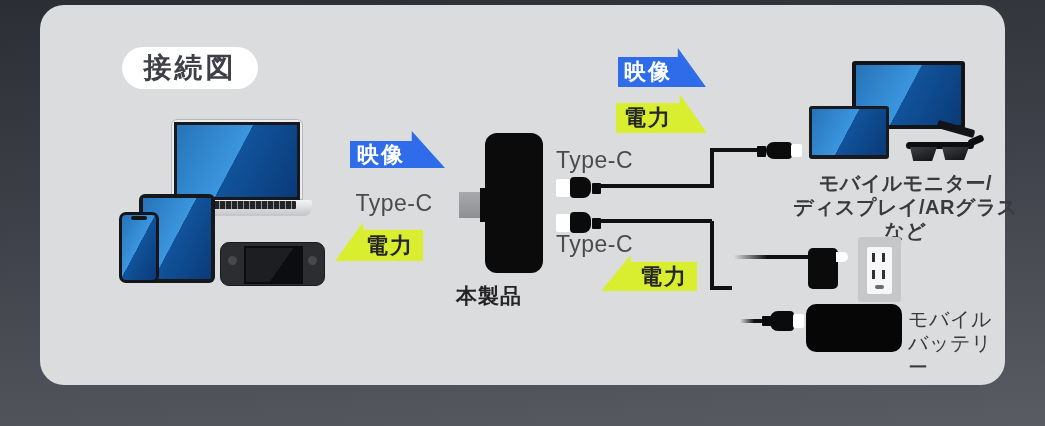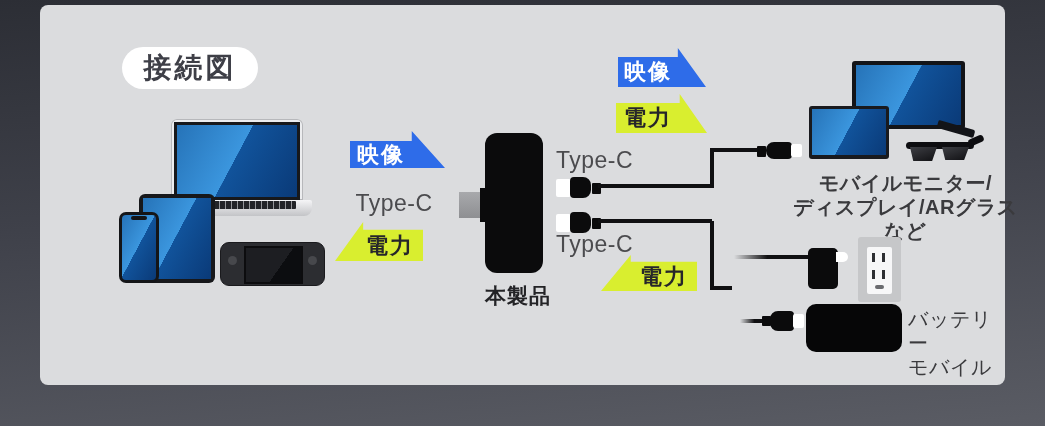--- a/index.html
+++ b/index.html
@@ -1,21 +1,21 @@
 <!DOCTYPE html>
 <html style="--video: #2e6ce9; --power: #d9ee2f; --card: #dbdcde; --bg-top: #2c2e35; --bg-bottom: #5a5c64; --scr-light: #3b96de; --scr-dark: #0a3a78; --ink: #0b0b0c;"><head>
 <meta charset="utf-8">
 <style>
   html,body{margin:0;padding:0;}
   .stage{
     position:relative;width:1045px;height:426px;overflow:hidden;
     font-family:"Liberation Sans","DejaVu Sans",sans-serif;
     background:linear-gradient(175deg,var(--bg-top,#2c2e35) 0%,#3f414a 45%,var(--bg-bottom,#5a5c64) 100%);
   }
-  .card{position:absolute;left:40px;top:5px;width:965px;height:380px;border-radius:8px;background:var(--card,#dbdcde);}
+  .card{position:absolute;left:40px;top:5px;width:965px;height:380px;border-radius:24px;background:var(--card,#dbdcde);}
   .abs{position:absolute;}
   
   .badge{position:absolute;left:82px;top:42px;width:136px;height:42px;border-radius:21px;background:#ffffff;
     display:flex;align-items:center;justify-content:center;font-size:28px;font-weight:bold;color:#3e3f47;letter-spacing:3px;}
   
   .cap{position:absolute;color:#3a3a3d;font-size:20px;line-height:24px;letter-spacing:0.5px;}
   .cap.center{text-align:center;}
   .typec{position:absolute;color:#4b4b4e;font-size:23px;letter-spacing:0.5px;}
   
   .arrow{position:absolute;}
@@ -74,21 +74,21 @@
       <span class="al">映像</span>
     </div>
     <div class="typec" style="left:314px;top:185px;width:80px;text-align:center;">Type-C</div>
     <div class="arrow a-power arr-l-power">
       <span class="al">電力</span>
     </div>
 
     <div class="abs" style="left:419px;top:187px;width:23px;height:26px;background:linear-gradient(180deg,#a8a9ac,#8e8f92);"></div>
     <div class="abs ink" style="left:440px;top:183px;width:6px;height:34px;"></div>
     <div class="abs ink" style="left:445px;top:128px;width:58px;height:140px;border-radius:12px;"></div>
-    <div class="abs" style="left:436px;top:277px;width:84px;text-align:center;font-size:21px;font-weight:bold;color:#232326;letter-spacing:1px;">本製品</div>
+    <div class="abs" style="left:407px;top:277px;width:84px;text-align:center;font-size:21px;font-weight:bold;color:#232326;letter-spacing:1px;">本製品</div>
 
     <div class="arrow a-video arr-r-video">
       <span class="al">映像</span>
     </div>
     <div class="arrow a-power arr-r-power">
       <span class="al">電力</span>
     </div>
 
     <div class="typec" style="left:516px;top:142px;">Type-C</div>
     <div>
@@ -150,18 +150,18 @@
     </div>
 
     <div class="abs" style="left:700px;top:314px;width:24px;height:4px;background:linear-gradient(90deg,rgba(16,16,18,0),#101012 60%);"></div>
     <div>
       <div class="plugsq" style="left:722px;top:311px;width:9px;height:10px;"></div>
       <div class="plugbody" style="left:730px;top:306px;width:24px;height:20px;border-radius:8px 4px 4px 8px;"></div>
       <div class="plugcap" style="left:753px;top:309px;width:11px;height:14px;"></div>
     </div>
     <div class="abs" style="left:766px;top:299px;width:96px;height:48px;background:#060607;border-radius:10px;"></div>
     <div class="cap" style="left:868px;top:302px;">
+      <span style="display:block;">モバイル</span>
       <span style="display:block;">バッテリー</span>
-      <span style="display:block;">モバイル</span>
     </div>
 
   </div>
 </div>
 
 </body></html>

